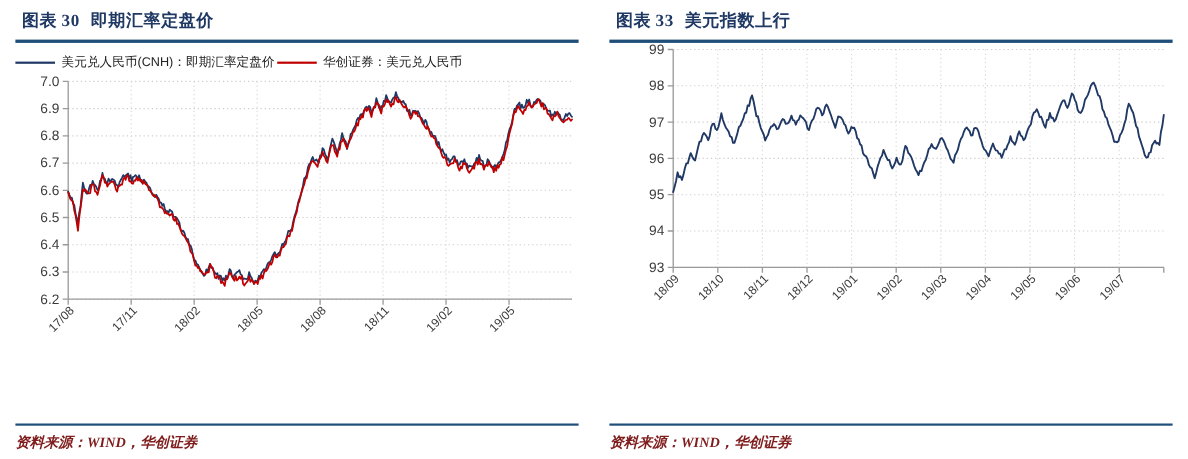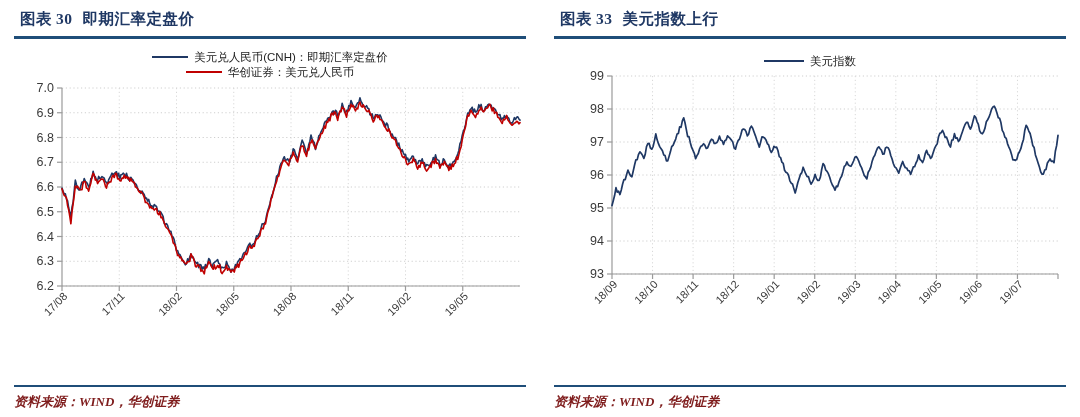--- a/index.html
+++ b/index.html
@@ -43,21 +43,20 @@
   .fig-title .num { margin: 0 10px 0 4px; }
   .title-rule {
     height: 3px;
     background: #1F4E79;
     margin: 0 0 0 0;
   }
 
   
   .legend {
     display: flex;
-    flex-direction: column;
     align-items: center;
     gap: 2px;
     margin-top: 12px;
     margin-bottom: 2px;
     text-align: center;
   }
   .legend-row {
     display: flex;
     align-items: center;
     gap: 6px;
@@ -216,26 +215,20 @@
     </div>
   </div>
 
   <div class="panel panel-right">
 
     <div class="fig-title">
       <span>图表</span><span class="num">33</span><span>美元指数上行</span>
     </div>
     <div class="title-rule"></div>
 
-    <div class="legend legend-right">
-      <div class="legend-row">
-        <span class="legend-swatch"></span>
-        <span class="legend-label">美元指数</span>
-      </div>
-    </div>
 
     <div class="chart-wrap">
       <svg id="chart-right" class="chart-svg" width="512" height="250" viewBox="0 0 512 250">
           <line x1="58" x2="504" y1="204" y2="204" stroke="#cfcfcf" stroke-width="1" stroke-dasharray="1.2 2.6"></line>
           <line x1="58" x2="504" y1="171" y2="171" stroke="#cfcfcf" stroke-width="1" stroke-dasharray="1.2 2.6"></line>
           <line x1="58" x2="504" y1="138" y2="138" stroke="#cfcfcf" stroke-width="1" stroke-dasharray="1.2 2.6"></line>
           <line x1="58" x2="504" y1="105" y2="105" stroke="#cfcfcf" stroke-width="1" stroke-dasharray="1.2 2.6"></line>
           <line x1="58" x2="504" y1="72" y2="72" stroke="#cfcfcf" stroke-width="1" stroke-dasharray="1.2 2.6"></line>
           <line x1="58" x2="504" y1="39" y2="39" stroke="#cfcfcf" stroke-width="1" stroke-dasharray="1.2 2.6"></line>
           <line x1="58" x2="504" y1="6" y2="6" stroke="#cfcfcf" stroke-width="1" stroke-dasharray="1.2 2.6"></line>

